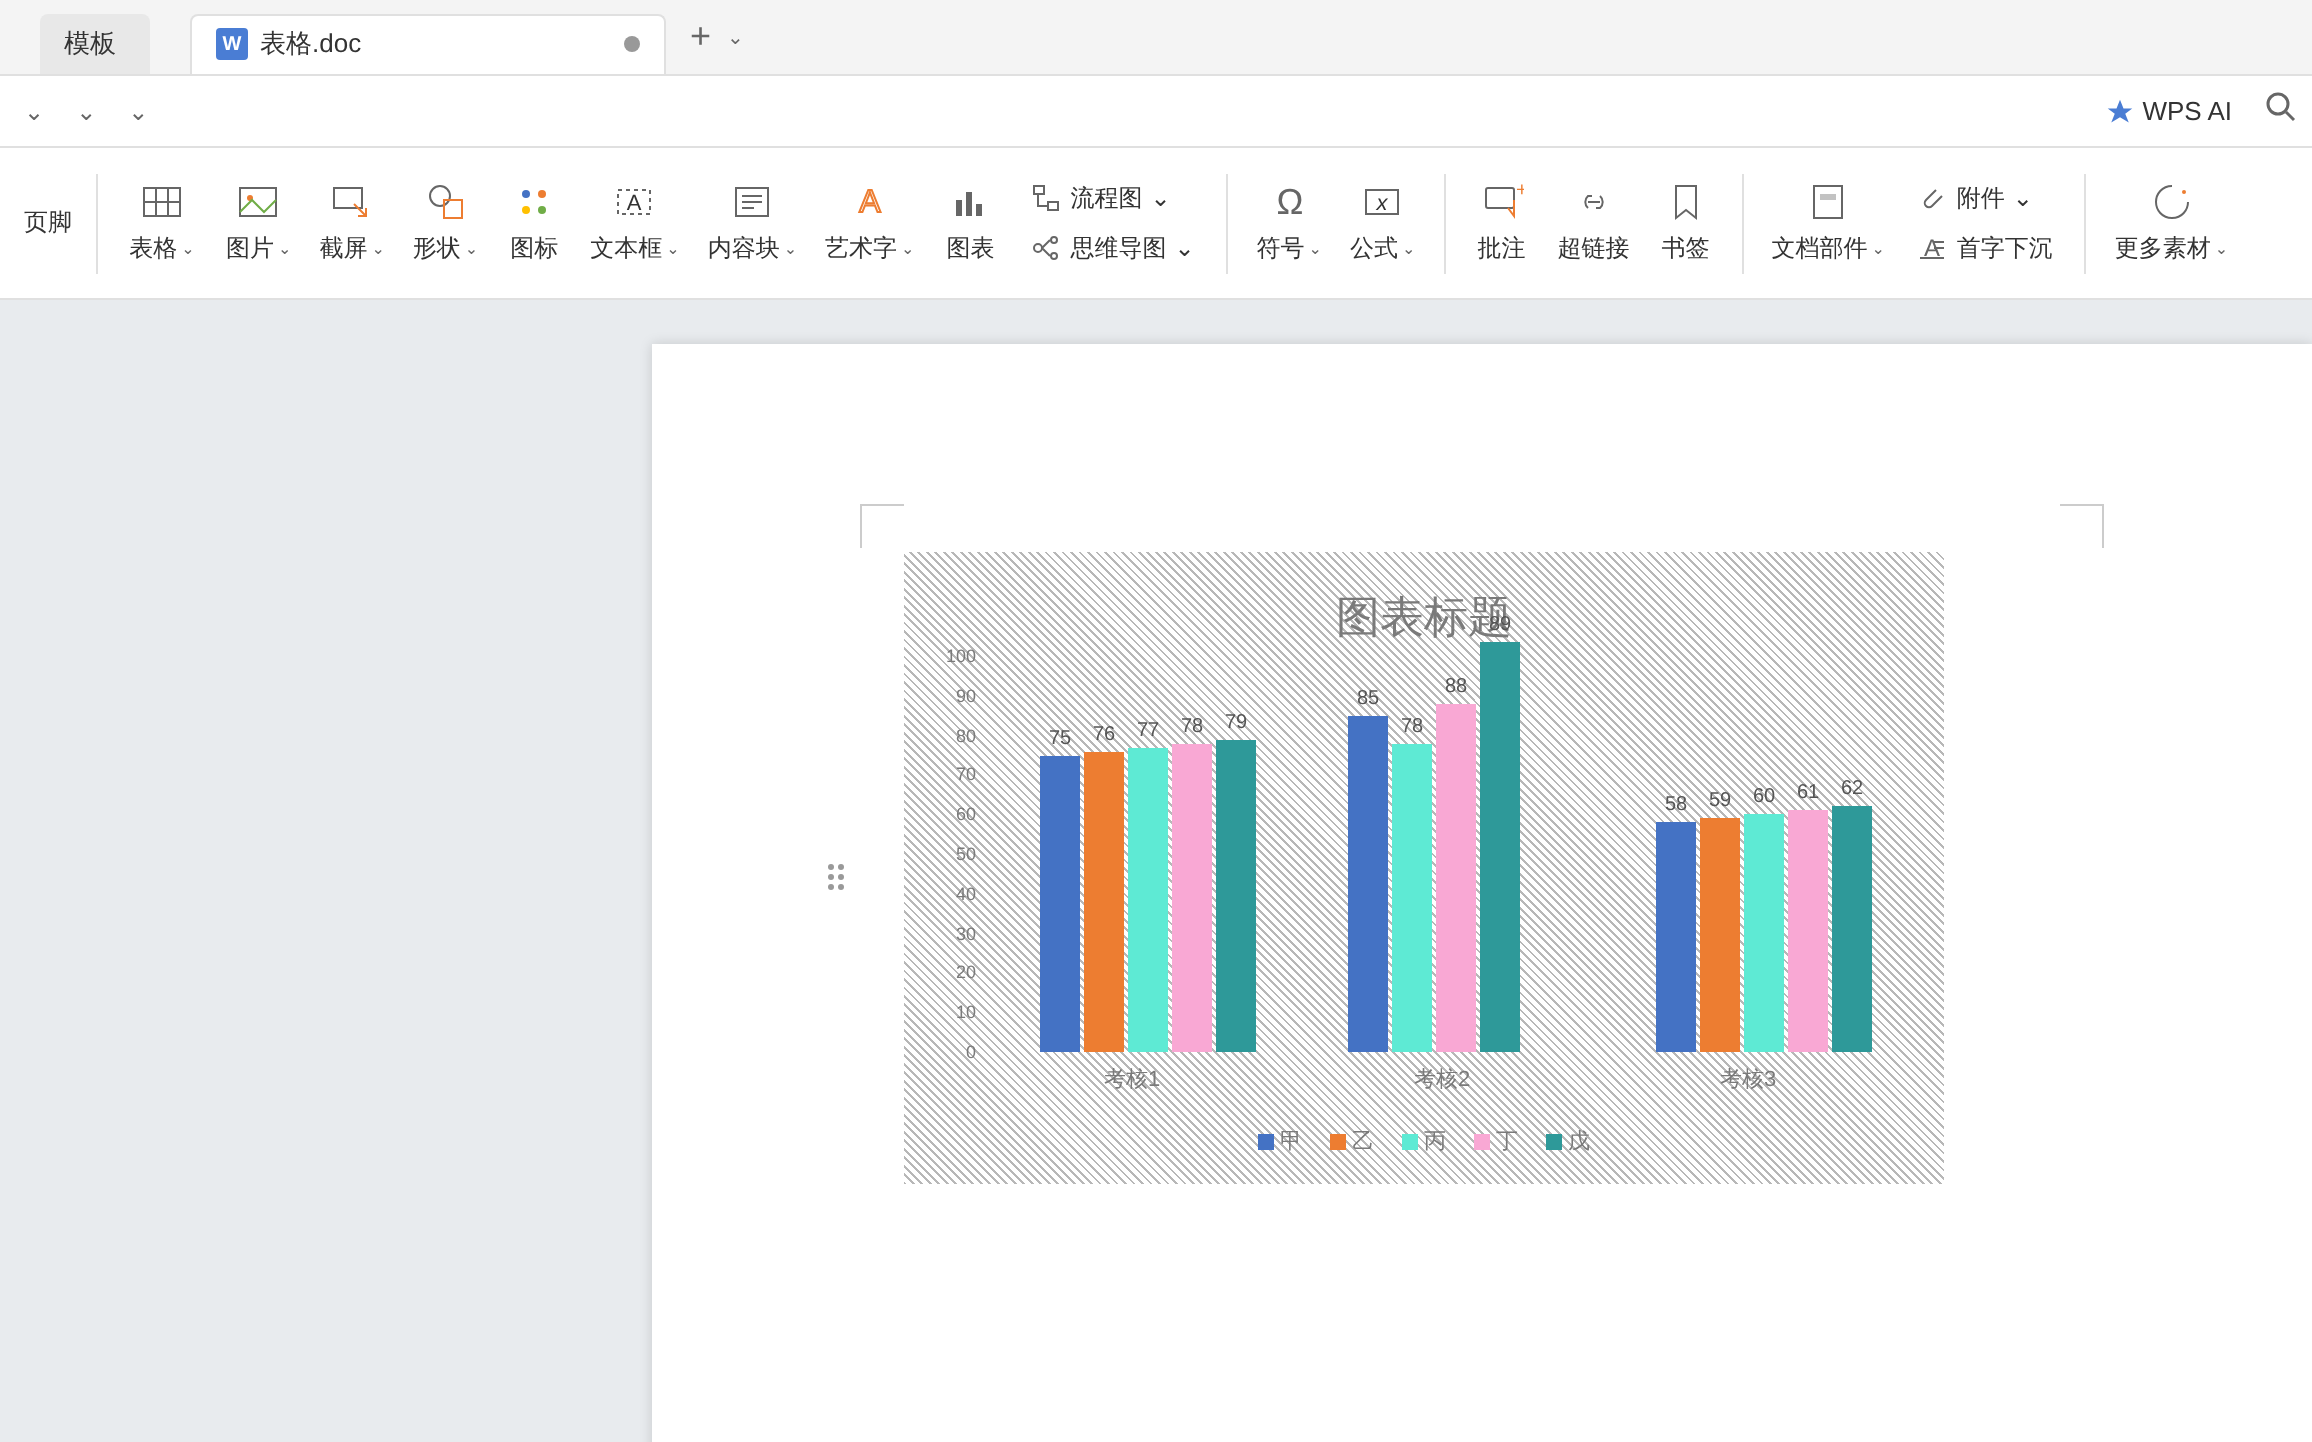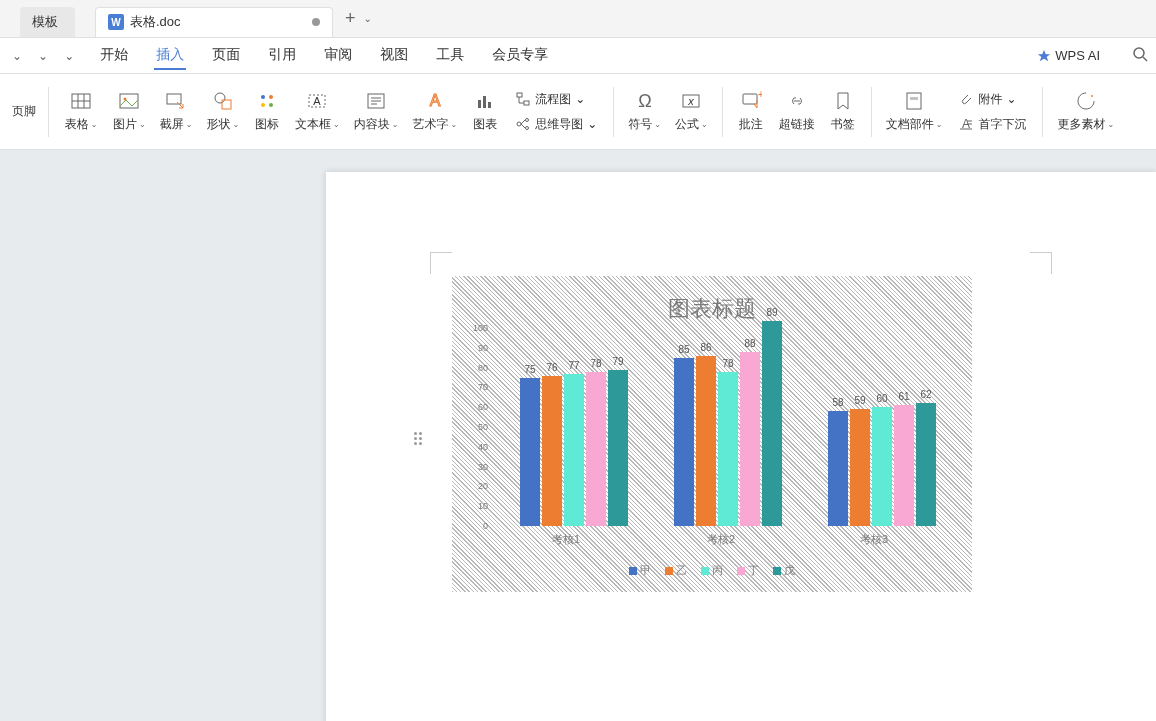--- a/index.html
+++ b/index.html
@@ -16,21 +16,21 @@
 .tab-add .plus { font-size: 18px; font-weight: 300; }
 .tab-add .chev { font-size: 10px; }
 
 
 .menu-bar { height: 36px; background: #fff; display: flex; align-items: center; padding: 0 8px; border-bottom: 1px solid #e0e0e0; }
 .menu-quick { display: flex; align-items: center; gap: 8px; margin-right: 20px; }
 .menu-quick span { color: #666; font-size: 12px; padding: 2px 4px; }
 .menu-items { display: flex; gap: 24px; }
 .menu-item { font-size: 14px; color: #333; padding: 4px 2px; cursor: pointer; }
 .menu-item.active { color: #4a7dd4; border-bottom: 2px solid #4a7dd4; font-weight: 500; }
-.menu-right { margin-left: auto; display: flex; align-items: center; gap: 32px; }
+.menu-right { margin-left: auto; display: flex; align-items: center; gap: 16px; }
 .wps-ai { font-size: 13px; color: #333; display: flex; align-items: center; gap: 4px; }
 .wps-ai .ai-icon { width: 14px; height: 14px; }
 .search-ico { color: #666; font-size: 16px; }
 
 
 .ribbon { height: 76px; background: #fff; display: flex; align-items: center; padding: 0 8px; border-bottom: 1px solid #e0e0e0; gap: 2px; }
 .ribbon-divider { width: 1px; height: 50px; background: #e0e0e0; margin: 0 6px; }
 .ribbon-btn { display: flex; flex-direction: column; align-items: center; justify-content: center; padding: 4px 6px; cursor: pointer; height: 60px; font-size: 12px; color: #333; gap: 4px; min-width: 40px; }
 .ribbon-btn.wide { min-width: 48px; }
 .ribbon-btn .ico { width: 22px; height: 22px; display: flex; align-items: center; justify-content: center; }
@@ -98,30 +98,20 @@
     <span class="chev">⌄</span>
   </div>
 </div>
 
 <div class="menu-bar">
   <div class="menu-quick">
     <span>⌄</span>
     <span>⌄</span>
     <span>⌄</span>
   </div>
-  <div class="menu-items">
-    <span class="menu-item">开始</span>
-    <span class="menu-item active">插入</span>
-    <span class="menu-item">页面</span>
-    <span class="menu-item">引用</span>
-    <span class="menu-item">审阅</span>
-    <span class="menu-item">视图</span>
-    <span class="menu-item">工具</span>
-    <span class="menu-item">会员专享</span>
-  </div>
   <div class="menu-right">
     <span class="wps-ai">
       <svg class="ai-icon" viewBox="0 0 16 16">
           <path d="M8 1 L10 6 L15 6 L11 9 L13 14 L8 11 L3 14 L5 9 L1 6 L6 6 Z" fill="#4a7dd4"></path>
         </svg>
       <span>WPS AI</span>
     </span>
     <span class="search-ico">
       <svg width="16" height="16" viewBox="0 0 16 16">
           <circle cx="7" cy="7" r="5" fill="none" stroke="#666" stroke-width="1.5"></circle>
@@ -447,23 +437,20 @@
             <div class="bar c4" style="height: 154.44px;">
                 <span class="val">78</span>
               </div>
             <div class="bar c5" style="height: 156.42px;">
                 <span class="val">79</span>
               </div>
           </div>
           <div class="bars-group g2">
             <div class="bar c1" style="height: 168.3px;">
                 <span class="val">85</span>
-              </div>
-            <div class="bar c2" style="height: 170.28px;">
-                <span class="val">86</span>
               </div>
             <div class="bar c3" style="height: 154.44px;">
                 <span class="val">78</span>
               </div>
             <div class="bar c4" style="height: 174.24px;">
                 <span class="val">88</span>
               </div>
             <div class="bar c5" style="height: 205px;">
                 <span class="val">89</span>
               </div>

